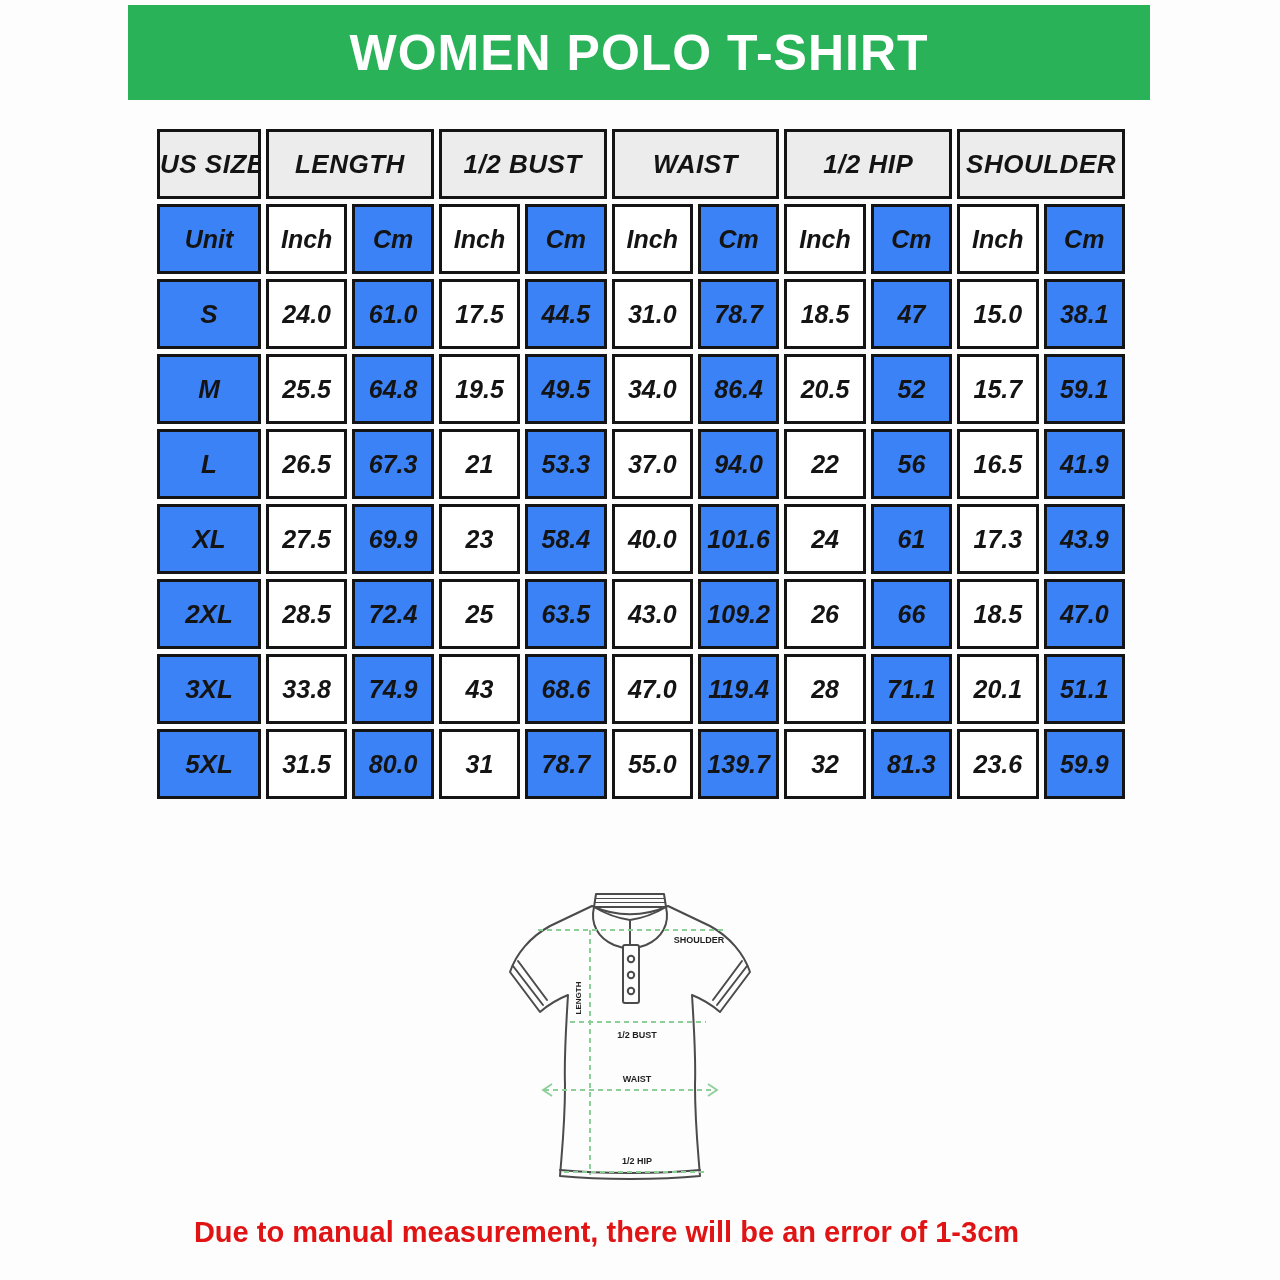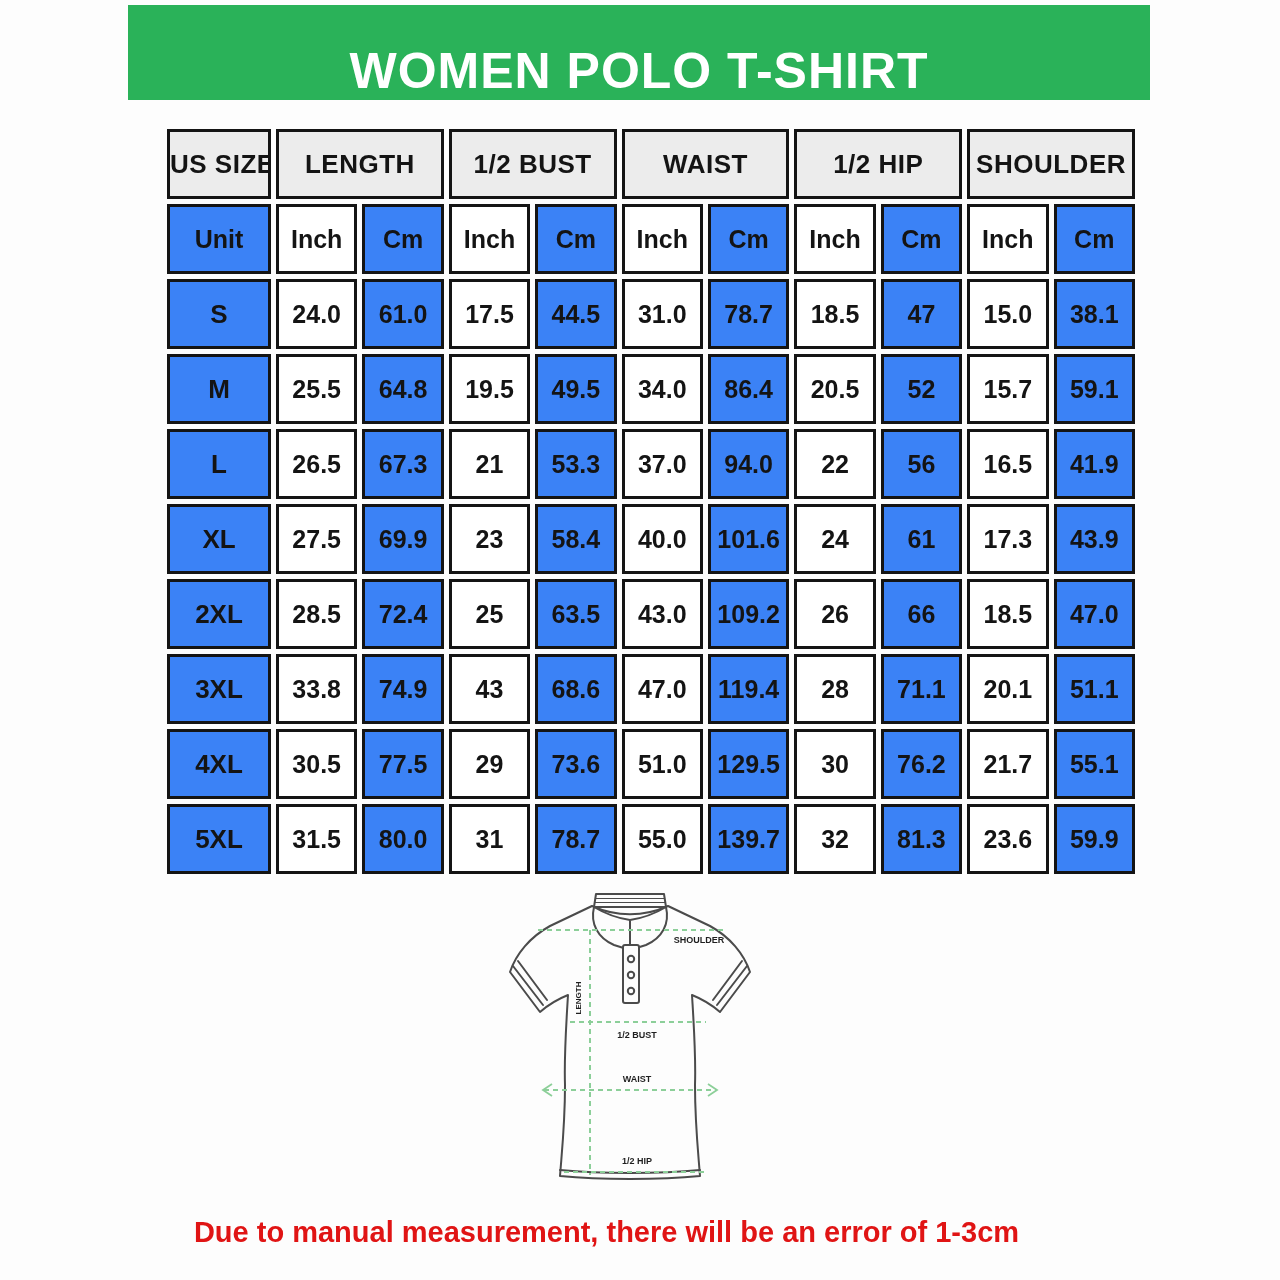--- a/index.html
+++ b/index.html
@@ -1,27 +1,27 @@
 <!DOCTYPE html>
 <html><head>
 <meta charset="utf-8">
 <style>
   * { margin:0; padding:0; }
   html,body { width:1280px; height:1280px; background:#ffffff; font-family:"Liberation Sans", sans-serif; }
   .page { position:relative; width:1280px; height:1280px; background:#fdfdfd; overflow:hidden; }
 
   .banner {
     position:absolute; left:128px; top:5px; width:1022px; height:95px;
-    background:#2ab259; display:flex; align-items:flex-end; justify-content:center;
+    background:#2ab259; display:flex; align-items:center; justify-content:center;
   }
   .banner h1 { color:#ffffff; font-size:50px; font-weight:bold; letter-spacing:1px; }
 
   table.size-table {
-    position:absolute; left:162px; top:124px; width:978px;
-    border-collapse:separate; border-spacing:5px; table-layout:fixed;
+    position:absolute; left:152px; top:124px; width:978px;
+    border-collapse:separate; border-spacing:5px; table-layout:fixed;font-style:italic;
   }
   .size-table th, .size-table td {
     box-sizing:border-box; border:3px solid #141414; height:70px;
     text-align:center; vertical-align:middle; font-weight:bold; color:#141414;
     overflow:hidden; white-space:nowrap;
   }
   .group-cell { font-size:26px; background:#ececec; letter-spacing:0.5px; }
   .unit-cell  { font-size:25px; }
   .size-cell  { font-size:26px; }
   .num-cell   { font-size:25px; }
@@ -154,33 +154,20 @@
           <td class="num-cell white">33.8</td>
           <td class="num-cell gray">74.9</td>
           <td class="num-cell white">43</td>
           <td class="num-cell gray">68.6</td>
           <td class="num-cell white">47.0</td>
           <td class="num-cell gray">119.4</td>
           <td class="num-cell white">28</td>
           <td class="num-cell gray">71.1</td>
           <td class="num-cell white">20.1</td>
           <td class="num-cell gray">51.1</td>
-        </tr>
-        <tr>
-          <td class="size-cell gray">4XL</td>
-          <td class="num-cell white">30.5</td>
-          <td class="num-cell gray">77.5</td>
-          <td class="num-cell white">29</td>
-          <td class="num-cell gray">73.6</td>
-          <td class="num-cell white">51.0</td>
-          <td class="num-cell gray">129.5</td>
-          <td class="num-cell white">30</td>
-          <td class="num-cell gray">76.2</td>
-          <td class="num-cell white">21.7</td>
-          <td class="num-cell gray">55.1</td>
         </tr>
         <tr>
           <td class="size-cell gray">5XL</td>
           <td class="num-cell white">31.5</td>
           <td class="num-cell gray">80.0</td>
           <td class="num-cell white">31</td>
           <td class="num-cell gray">78.7</td>
           <td class="num-cell white">55.0</td>
           <td class="num-cell gray">139.7</td>
           <td class="num-cell white">32</td>

